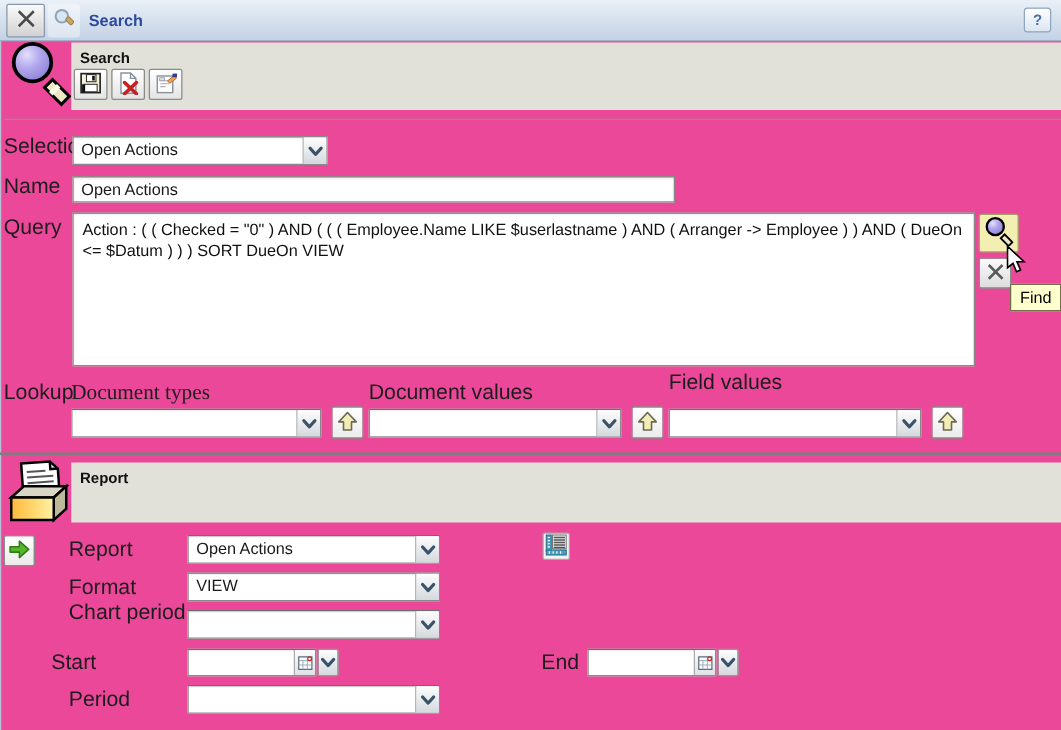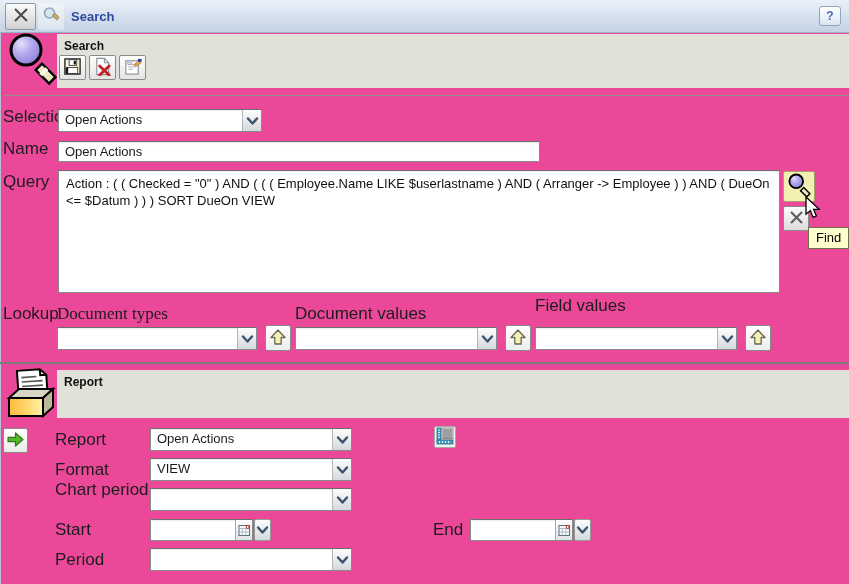--- a/index.html
+++ b/index.html
@@ -383,21 +383,21 @@
   <span class="lbl" style="left:55px; top:480px;">Chart period</span>
   <div class="sel" style="left:150px; top:488px; width:202px;">
     <span class="val"></span>
     <span class="chev">
       <svg width="13" height="10" viewBox="0 0 13 10">
           <path d="M2 2.5 L6.5 7.5 L11 2.5" fill="none" stroke="#3b5268" stroke-width="2.4" stroke-linecap="round" stroke-linejoin="round"></path>
         </svg>
     </span>
   </div>
 
-  <span class="lbl" style="left:55px; top:520px;">Start</span>
+  <span class="lbl" style="left:41px; top:520px;">Start</span>
   <div class="datebox" style="left:150px; top:519px;">
     <input value="" style="">
     <span class="cal">
       <svg width="13" height="13" viewBox="0 0 13 13">
         <rect x="1" y="1.5" width="10.5" height="10" fill="#fff" stroke="#5a6b7c" stroke-width="1"></rect>
         <path d="M1 4.5 H11.5 M4.3 4.5 V11.5 M7.8 4.5 V11.5 M1 8 H11.5" stroke="#9ab" stroke-width="0.8"></path>
         <circle cx="9.7" cy="3" r="1.5" fill="none" stroke="#c22" stroke-width="1"></circle>
       </svg>
     </span>
   </div>

